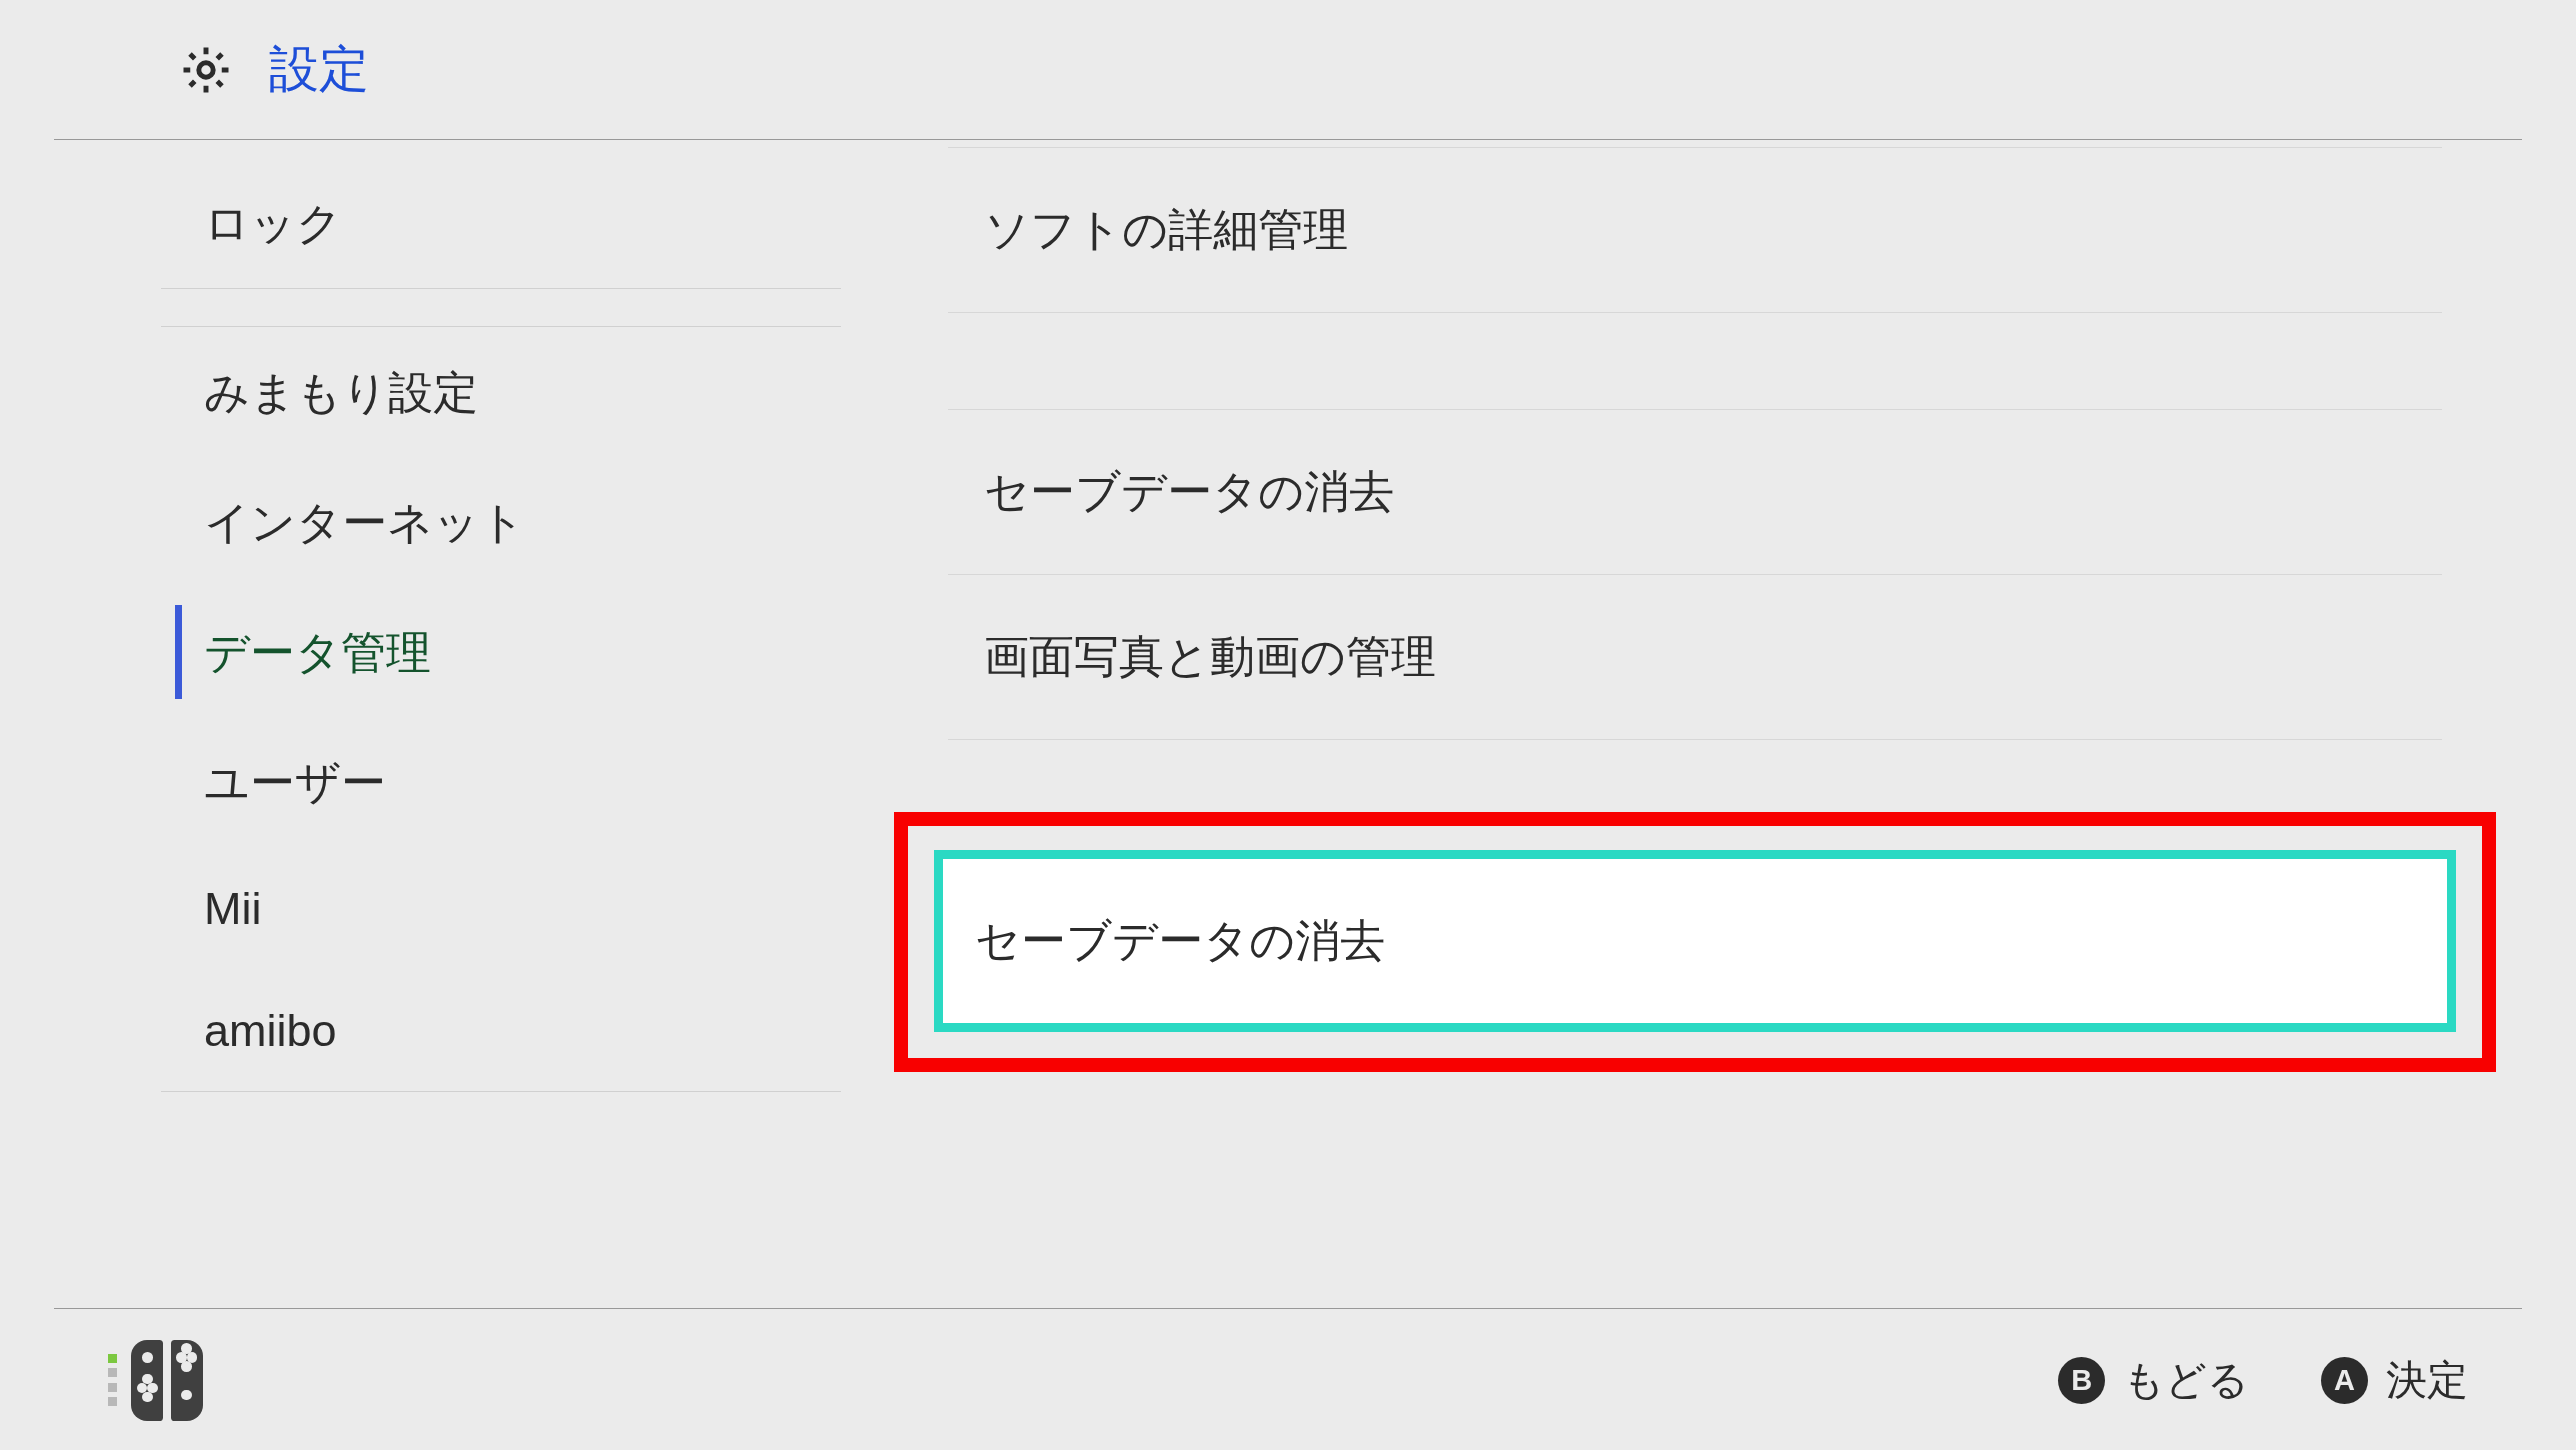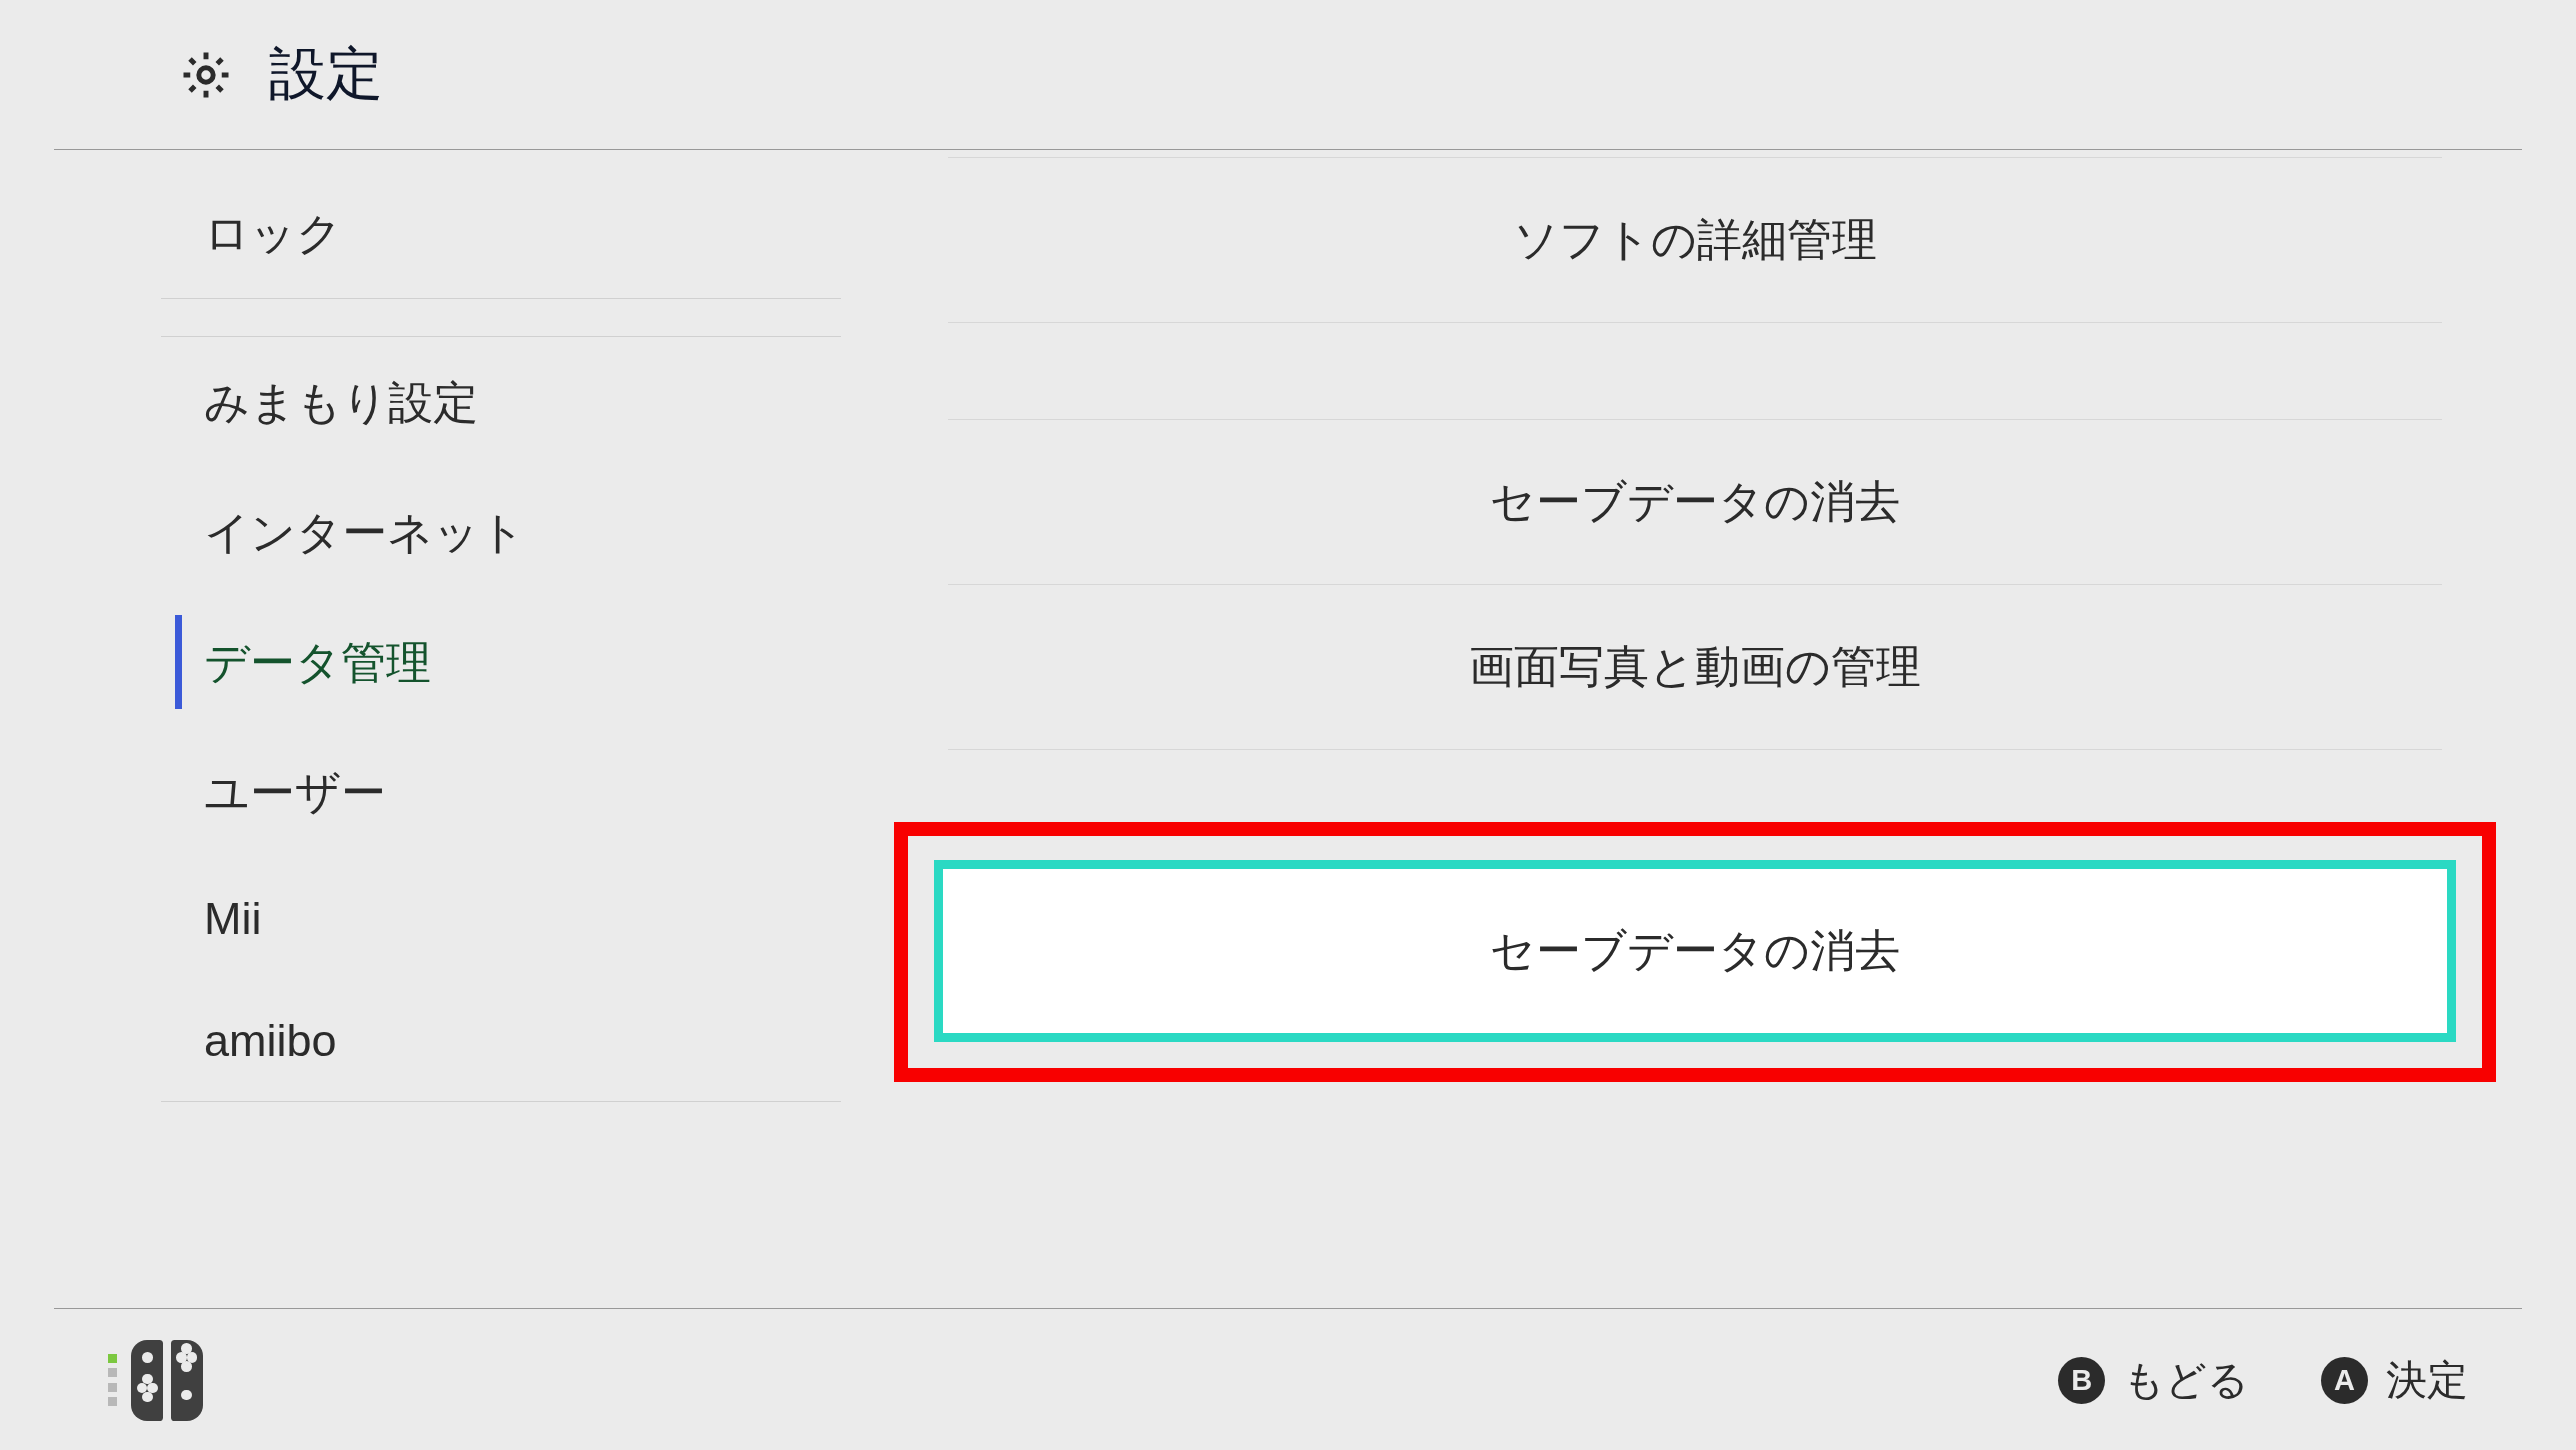--- a/index.html
+++ b/index.html
@@ -21,23 +21,23 @@
       padding: 36px 0 36px 125px;
       border-bottom: 1.8px solid #989898;
       margin: 0 54px;
     }
     .gear-icon {
       width: 54px;
       height: 54px;
       margin-right: 36px;
     }
     .page-title {
-      font-size: 57px;
+      font-size: 50px;
       font-weight: 400;
-      color: #0f172a;
+      color: #1d4ed8;
     }
     .content {
       display: flex;
       height: 1127px;
     }
     .sidebar {
       width: 841px;
       padding-left: 161px;
       padding-top: 18px;
     }
@@ -65,21 +65,20 @@
     }
     .sidebar-spacer {
       height: 38px;
       border-bottom: 0.9px solid #d0d0d0;
     }
     .main {
       flex: 1;
       padding-right: 134px;
       padding-left: 107px;
       padding-top: 9px;
-      text-align: center;
     }
     .menu-item {
       padding: 52px 36px;
       font-size: 45px;
       color: #2b2b2b;
       border-top: 1.8px solid #d7d7d7;
       border-bottom: 1.8px solid #d7d7d7;
       margin-top: -1.8px;
     }
     .menu-section-gap {

